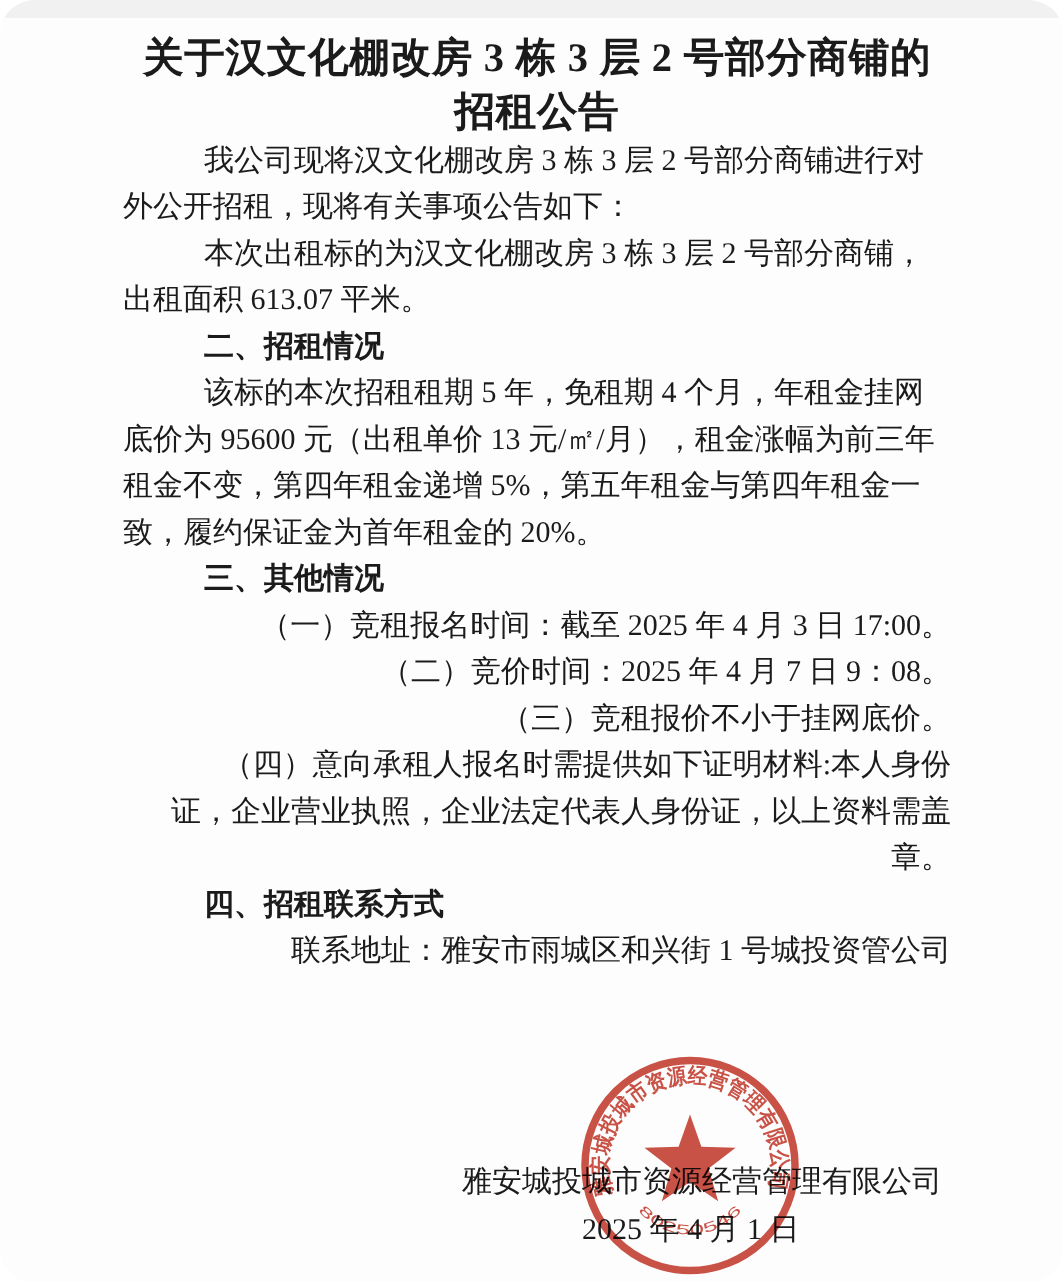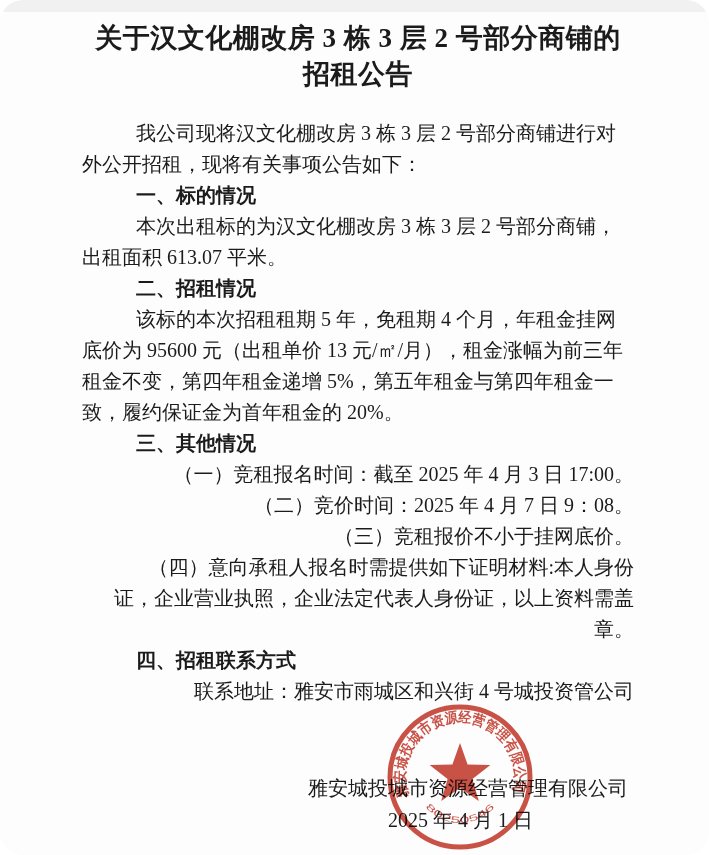--- a/index.html
+++ b/index.html
@@ -29,21 +29,20 @@
     padding: 20px 75px 0 82px;
   }
   .title {
     font-weight: bold;
     font-size: 27px;
     line-height: 36px;
     text-align: center;
     letter-spacing: 0.5px;
   }
   .content {
-    margin-top: 26px;
     font-size: 20px;
     line-height: 31px;
   }
   .content p {
     margin: 0;
     text-indent: 2.7em;
   }
   .content p.sub {
     text-indent: 2.3em;
     text-align: right;
@@ -93,34 +92,33 @@
 
     <div class="title">
       <div>关于汉文化棚改房 3 栋 3 层 2 号部分商铺的</div>
       <div>招租公告</div>
     </div>
 
     <div class="content">
 
       <p>我公司现将汉文化棚改房 3 栋 3 层 2 号部分商铺进行对外公开招租，现将有关事项公告如下：</p>
 
-      <div class="heading">一、标的情况</div>
       <p>本次出租标的为汉文化棚改房 3 栋 3 层 2 号部分商铺，出租面积 613.07 平米。</p>
 
       <div class="heading">二、招租情况</div>
       <p>该标的本次招租租期 5 年，免租期 4 个月，年租金挂网底价为 95600 元（出租单价 13 元/㎡/月），租金涨幅为前三年租金不变，第四年租金递增 5%，第五年租金与第四年租金一致，履约保证金为首年租金的 20%。</p>
 
       <div class="heading">三、其他情况</div>
       <p class="sub">（一）竞租报名时间：截至 2025 年 4 月 3 日 17:00。</p>
       <p class="sub">（二）竞价时间：2025 年 4 月 7 日 9：08。</p>
       <p class="sub">（三）竞租报价不小于挂网底价。</p>
       <p class="sub">（四）意向承租人报名时需提供如下证明材料:本人身份证，企业营业执照，企业法定代表人身份证，以上资料需盖章。</p>
 
       <div class="heading">四、招租联系方式</div>
-      <p class="sub">联系地址：雅安市雨城区和兴街 4 号城投资管公司</p>
+      <p class="sub">联系地址：雅安市雨城区和兴街 1 号城投资管公司</p>
 
     </div>
   </div>
 
   <div class="sig-company">雅安城投城市资源经营管理有限公司</div>
   <div class="sig-date">2025 年 4 月 1 日</div>
 
   <svg class="seal" viewBox="0 0 150 150" xmlns="http://www.w3.org/2000/svg">
     <defs>
       <path id="sealTopArc" d="M 23.3,93.8 A 55,55 0 1 1 126.7,93.8" fill="none"></path>

